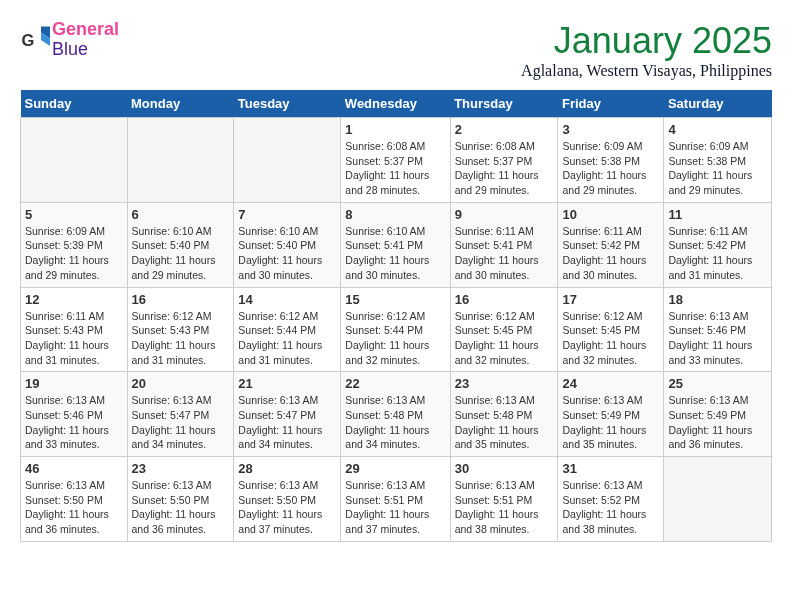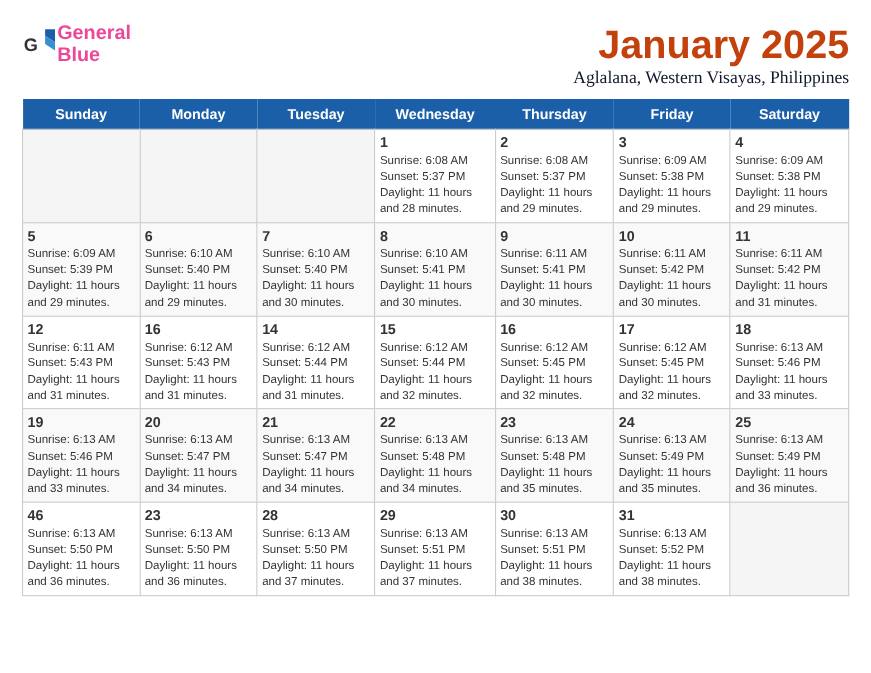--- a/index.html
+++ b/index.html
@@ -25,51 +25,51 @@
       flex-direction: column;
       line-height: 1.1;
     }
     .logo-general {
       font-size: 18px;
       font-weight: bold;
       color: #ec4899;
     }
     .logo-blue {
       font-size: 18px;
-      font-weight: bold;
-      color: #ec4899;
+      font-weight: normal;
+      color: #4c1d95;
     }
     .logo-icon {
       width: 30px;
       height: 30px;
       margin-right: 2px;
     }
     .title-area {
       text-align: right;
     }
     .calendar-title {
       font-size: 36px;
-      font-weight: bold;
-      color: #c2410c;
+      font-weight: normal;
+      color: #15803d;
     }
     .calendar-subtitle {
       font-size: 16px;
       color: #0f172a;
       font-family: Liberation Serif, serif;
     }
     table {
       width: 100%;
       border-collapse: collapse;
       font-size: 11px;
     }
     thead th {
       background-color: #1a5fa8;
       color: #fff;
       padding: 6px 4px;
-      text-align: center;
+      text-align: left;
       font-size: 13px;
       font-weight: bold;
     }
     tbody td {
       border: 1px solid #ccc;
       vertical-align: top;
       padding: 4px;
       width: 113px;
       min-height: 80px;
       background: #fff;

